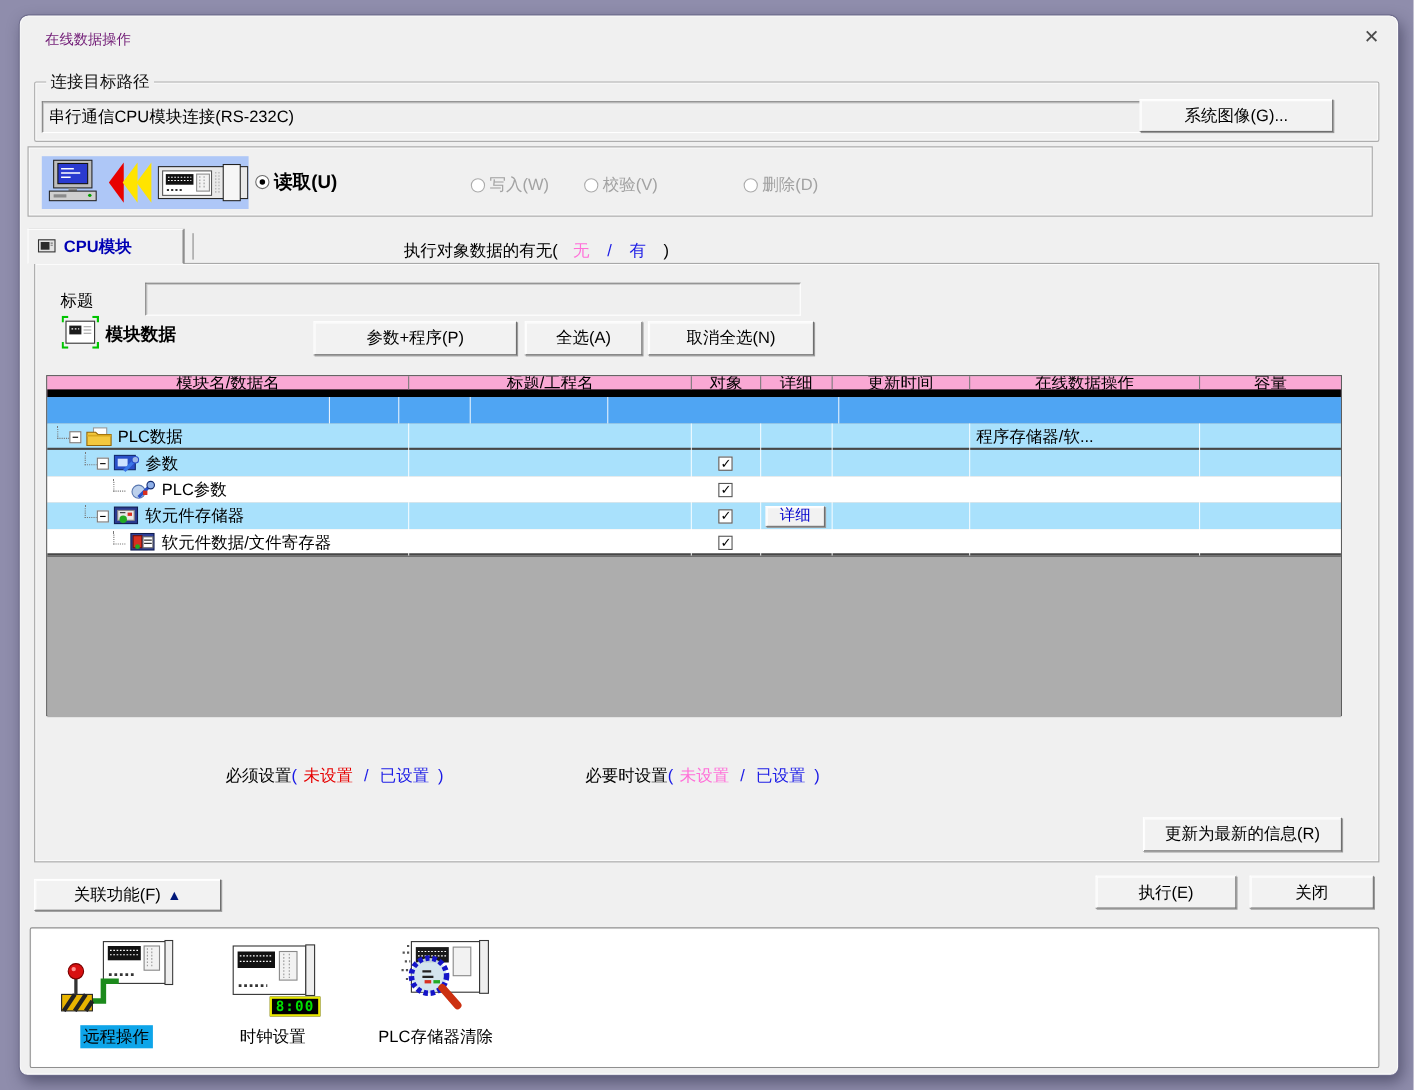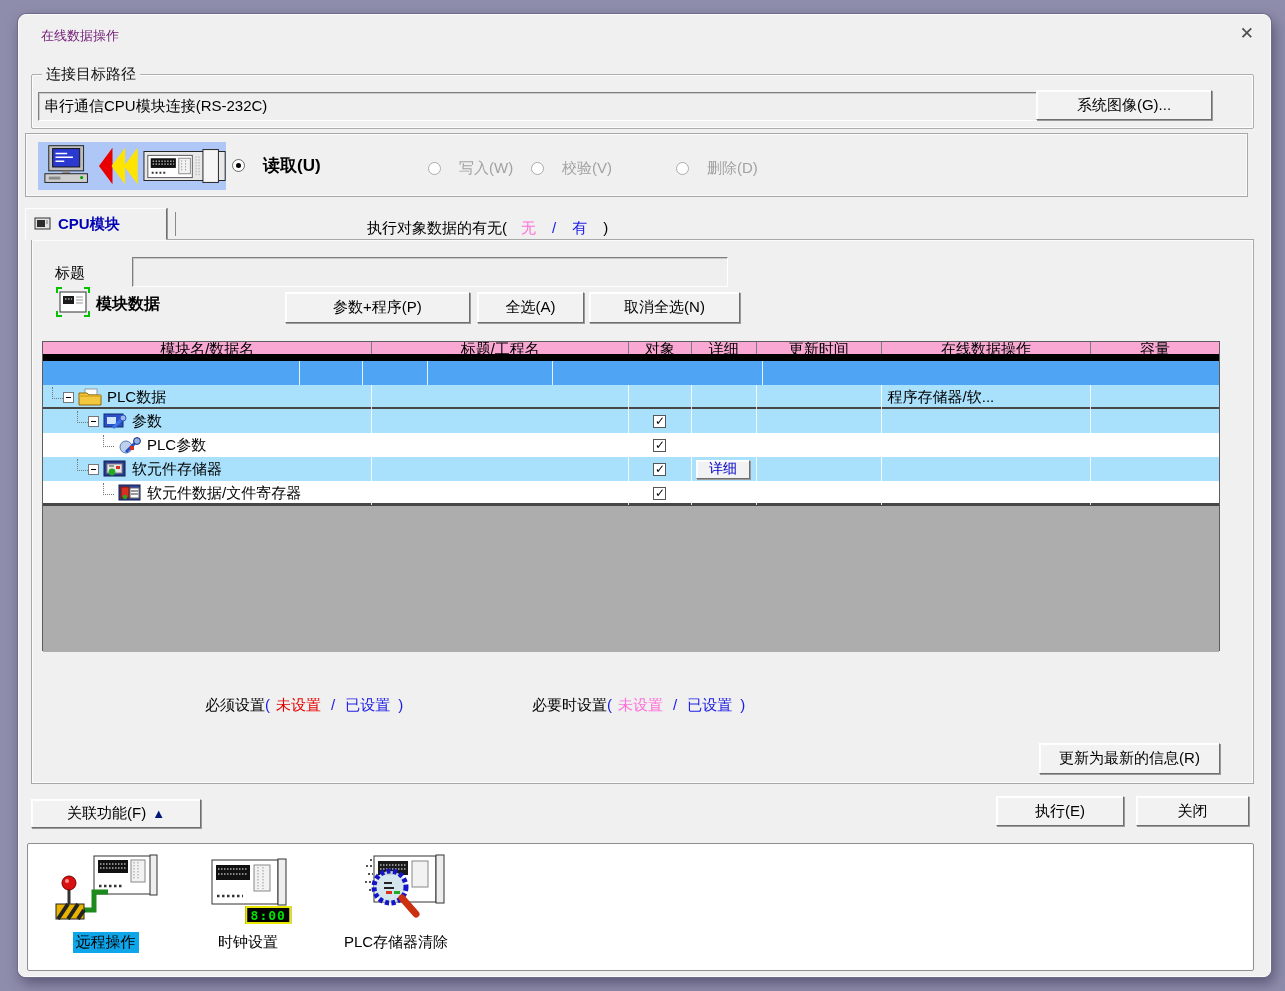--- a/index.html
+++ b/index.html
@@ -27,21 +27,21 @@
     display:flex;align-items:center;justify-content:center;cursor:default;}
   .sysimg{position:absolute;left:1004px;top:15px;width:176px;height:30px;}
   
   .panel{background:var(--c-dialog_bg);border:1px solid #a8a8a8;box-shadow:inset 0 0 0 1px #fbfbfb;}
   .interact{position:absolute;left:6px;top:118px;width:1223px;height:64px;}
   .iconstrip{position:absolute;left:12px;top:8px;width:188px;height:48px;background:var(--c-icon_strip_bg);display:flex;align-items:center;}
   .radio{position:absolute;display:flex;align-items:center;height:26px;}
   .rdot{width:13px;height:13px;border-radius:50%;background:#fff;border:1px solid #6d6d6d;position:relative;flex:none;}
   .radio.sel .rdot::after{content:"";position:absolute;left:3px;top:3px;width:5px;height:5px;border-radius:50%;background:#000;}
   .radio.dis .rdot{border-color:#ababab;}
-  .rlabel{margin-left:18px;font-size:15px;color:#000;}
+  .rlabel{margin-left:4px;font-size:15px;color:#000;}
   .radio.sel .rlabel{font-weight:bold;font-size:17px;}
   .radio.dis .rlabel{color:#a2a2a2;}
   
   .tab{position:absolute;left:6px;top:193px;width:142px;height:32px;background:var(--c-dialog_bg);z-index:3;
     border:1px solid;border-color:#fdfdfd #6f6f6f transparent #fdfdfd;box-shadow:1px 0 0 #9a9a9a;
     display:flex;align-items:center;padding-left:8px;}
   .tab .tlabel{margin-left:6px;font-size:15px;font-weight:bold;color:var(--c-tab_text);}
   .tabtick{position:absolute;left:156px;top:197px;width:1px;height:24px;background:#8a8a8a;}
   .legend-top{position:absolute;left:348px;top:204px;font-size:15px;color:#000;white-space:nowrap;}
   .legend-top .pink{color:var(--c-pink);margin:0 16px 0 14px;}

